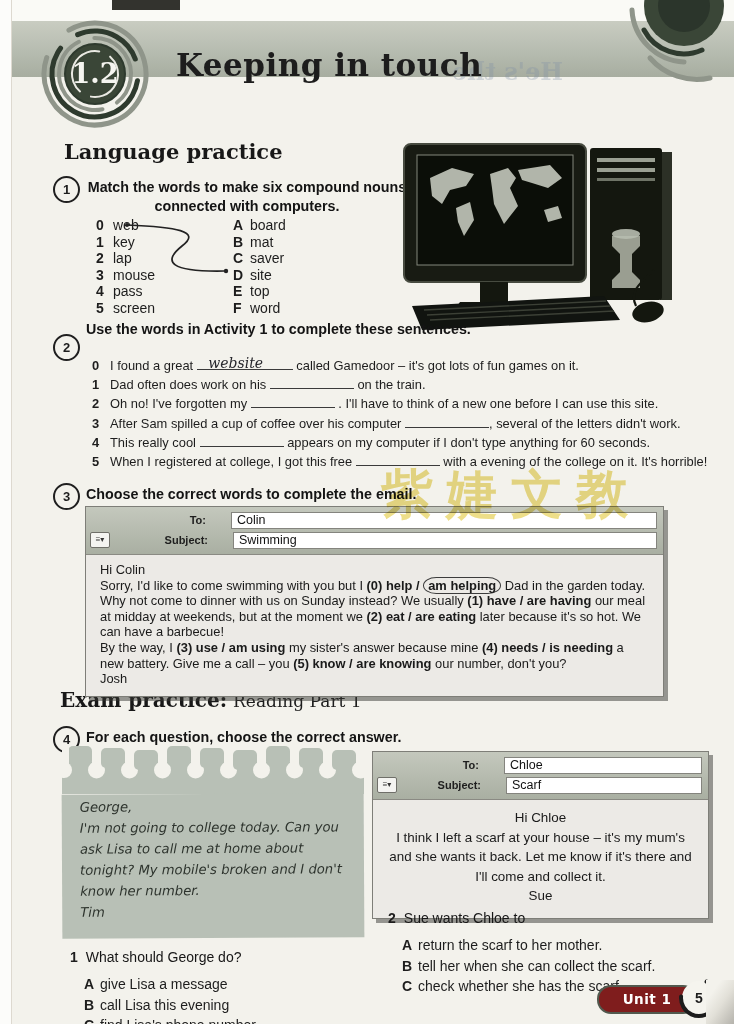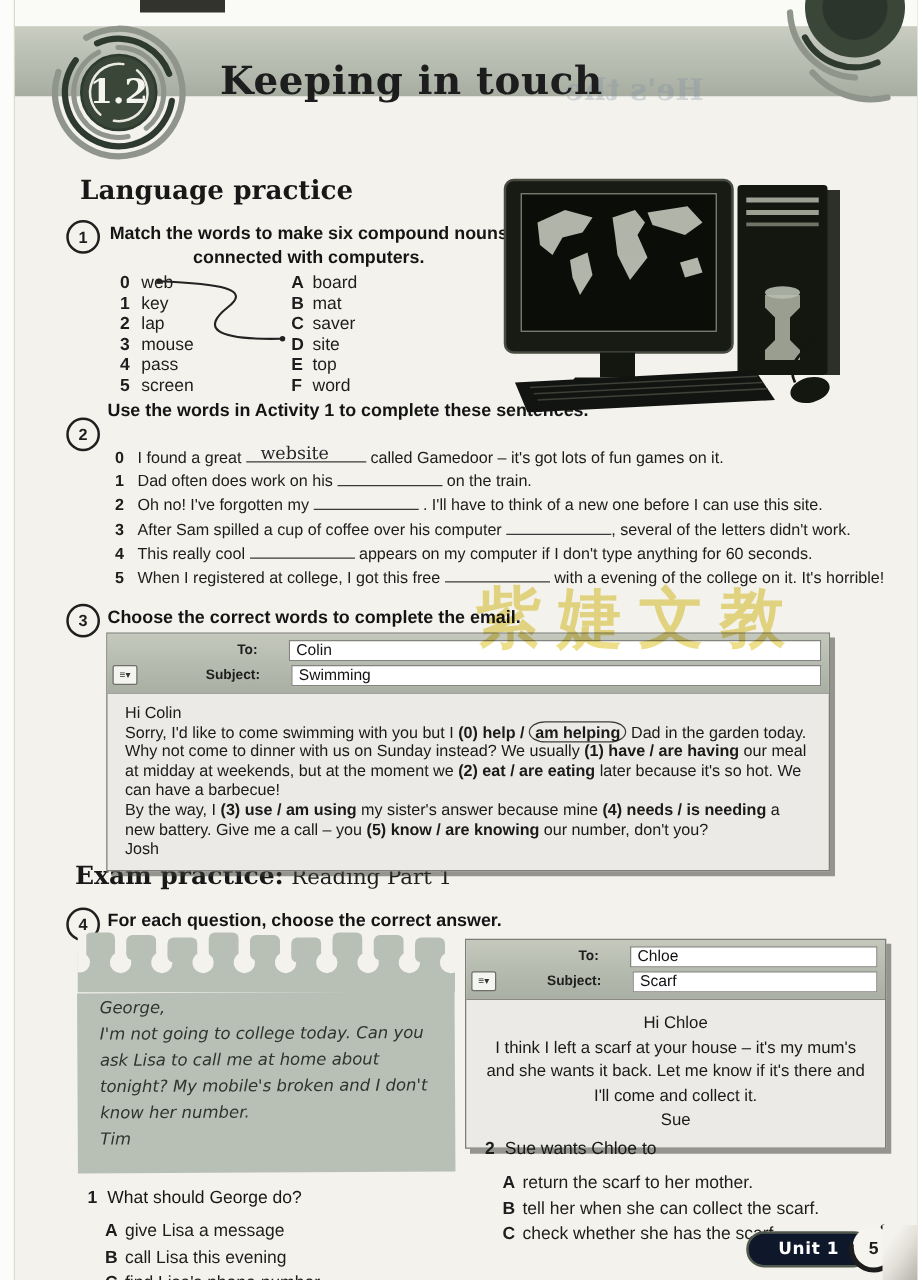--- a/index.html
+++ b/index.html
@@ -39,21 +39,21 @@
   .connector { position:absolute; left:118px; top:216px; }
 
   .computer { position:absolute; left:392px; top:138px; }
 
   .sentences { position:absolute; left:92px; top:356px; width:640px; font-size:12.9px; line-height:19.2px; }
   .sentence { padding-left:18px; text-indent:-18px; }
   .sentence .skey { display:inline-block; width:14px; text-indent:0; font-weight:bold; margin-right:4px; }
   .blank { display:inline-block; width:84px; height:11px; border-bottom:1.3px solid #3a3a3a; position:relative; }
   .blank.answered { width:96px; }
   .blank .ans { position:absolute; left:0; right:0; bottom:-1px; text-align:center;
-    font-family:"DejaVu Serif",serif; font-size:14px; color:#26262b; line-height:14px; }
+    font-family:"DejaVu Serif",serif; font-style:italic; font-size:14px; color:#26262b; line-height:14px; }
 
   .email { position:absolute; background:#eceae6; border:1px solid #7e7e78;
     box-shadow:4px 4px 0 rgba(55,55,52,.5); z-index:2; }
   .email-head { background:linear-gradient(180deg,#c4c8bd,#a9afa2); border-bottom:1px solid #8a8a83; padding:3px 6px 4px 4px; }
   .head-row { display:flex; align-items:center; height:20px;gap:20px; }
   .btn-slot { flex:0 0 24px; }
   .menu-btn { flex:0 0 18px; height:14px; margin-right:6px; background:#f4f4f1; border:1px solid #6f6f69;
     font-size:8px; line-height:13px; text-align:center; color:#333; border-radius:2px; }
   .head-label { text-align:right; font-size:11px; font-weight:bold; color:#1e1e1e; padding-right:5px; }
   .head-field { flex:1; background:#fff; border:1px solid #84847e; height:15px; line-height:15px;
@@ -84,21 +84,21 @@
   .question { position:absolute; width:330px; font-size:14px; z-index:2; }
   #q1 { left:70px; top:910px;margin-top:39px; }
   #q2 { left:388px; top:910px; }
   .q-head { font-weight:bold; }
   .q-head .q-num { margin-right:8px; }
   .q-head .q-text { font-weight:normal; color:#161616; }
   .q-opts { margin:9px 0 0 14px; line-height:20.6px; }
   .q-letter { display:inline-block; width:16px; font-weight:bold; }
 
   .unit-pill { position:absolute; left:597px; top:985px; width:96px; height:25px; z-index:3;
-    background:#0f172a; border:2px solid #51594e; border-radius:14px;
+    background:#7f1d1d; border:2px solid #51594e; border-radius:14px;
     color:#fff; font-weight:bold; font-size:13.5px; text-align:center; line-height:25px;
     font-family:"DejaVu Sans",sans-serif; letter-spacing:.5px; }
   .page-num { position:absolute; left:677px; top:976px; width:44px; height:44px; z-index:4; }
   .page-num .pn-text { position:absolute; left:0; top:0; width:44px; height:44px;
     display:flex; align-items:center; justify-content:center; font-weight:bold; font-size:14px; color:#1c1c1c; }
   .corner-curl { position:absolute; right:0; bottom:0; width:28px; height:44px;
     background:linear-gradient(305deg,#b5b3ac 0%,#e2e0d8 45%,#f3f2ec 75%); z-index:5; }
 </style>
 </head>
 <body>

